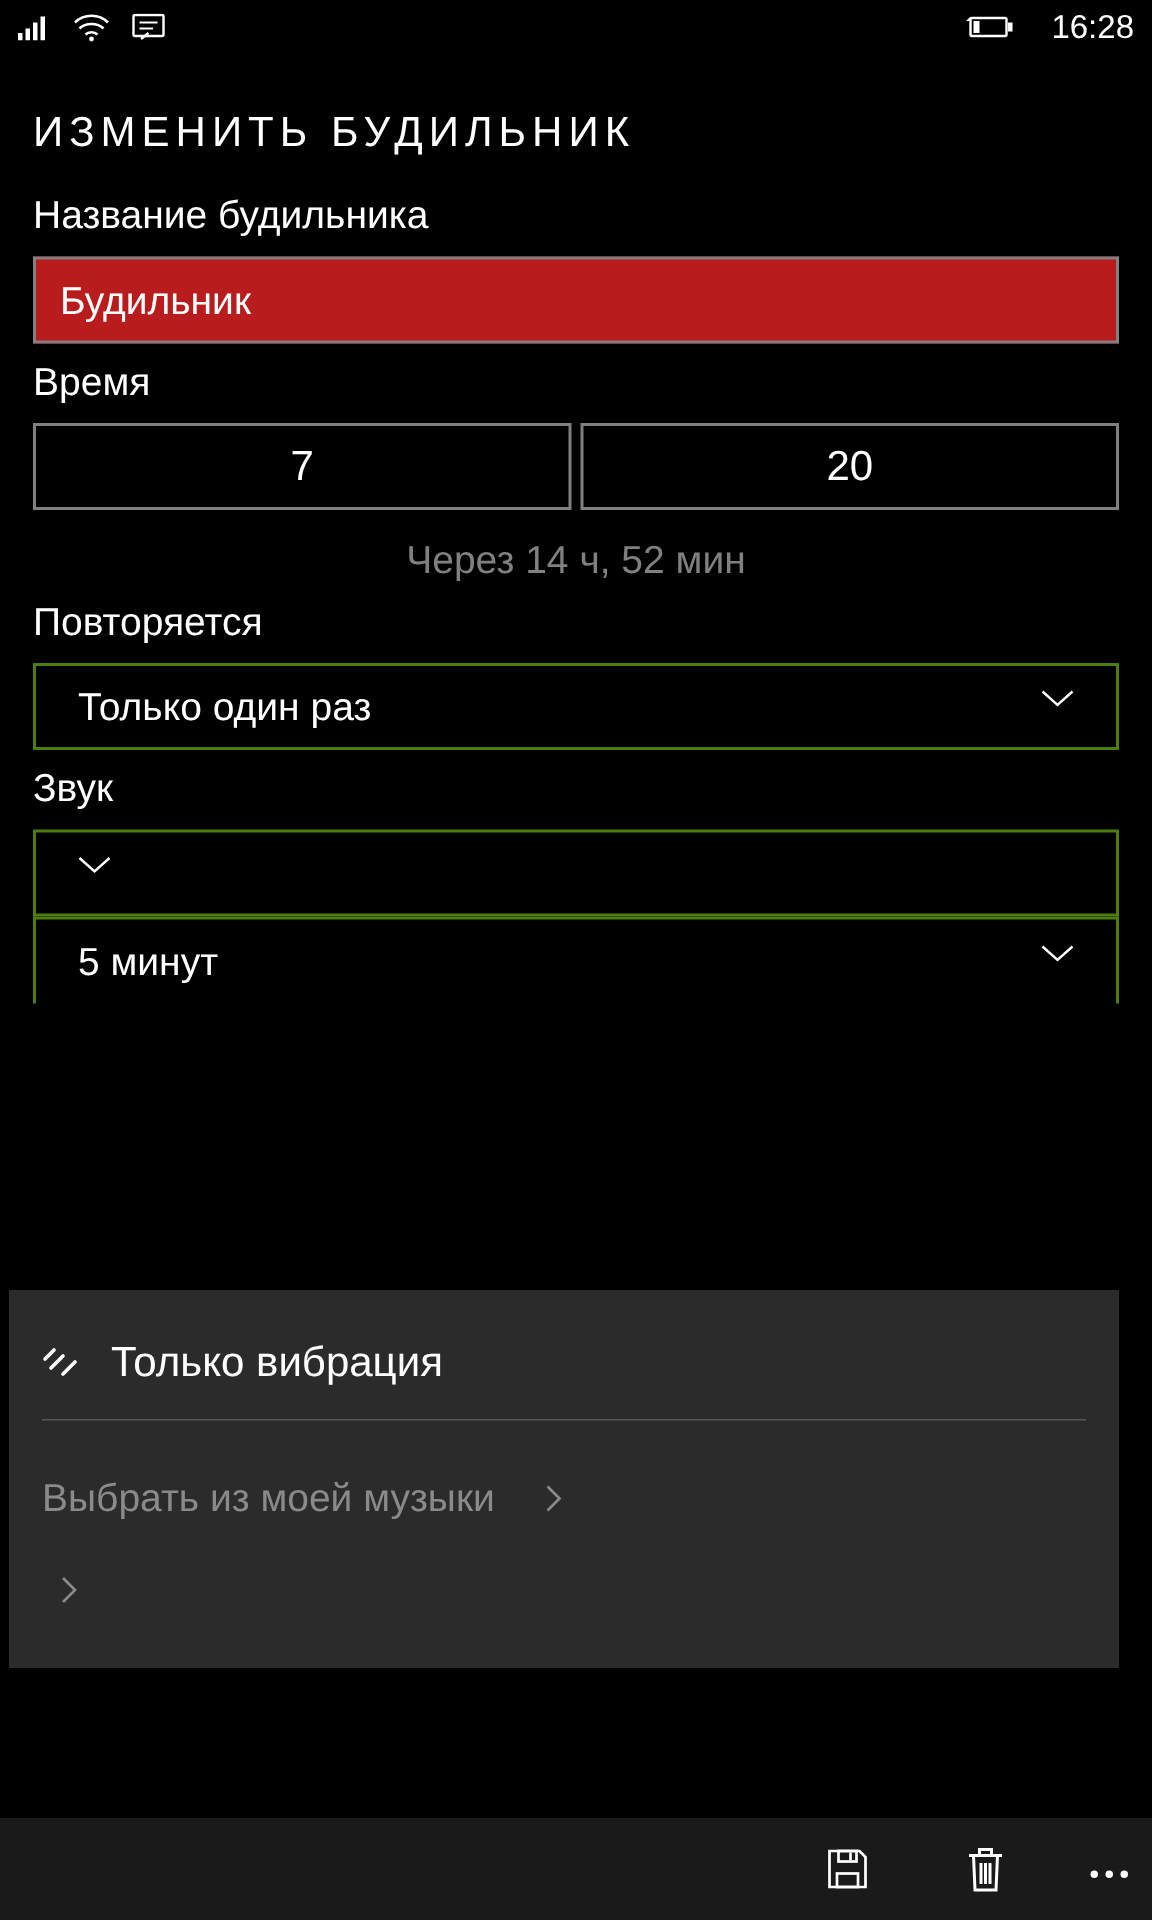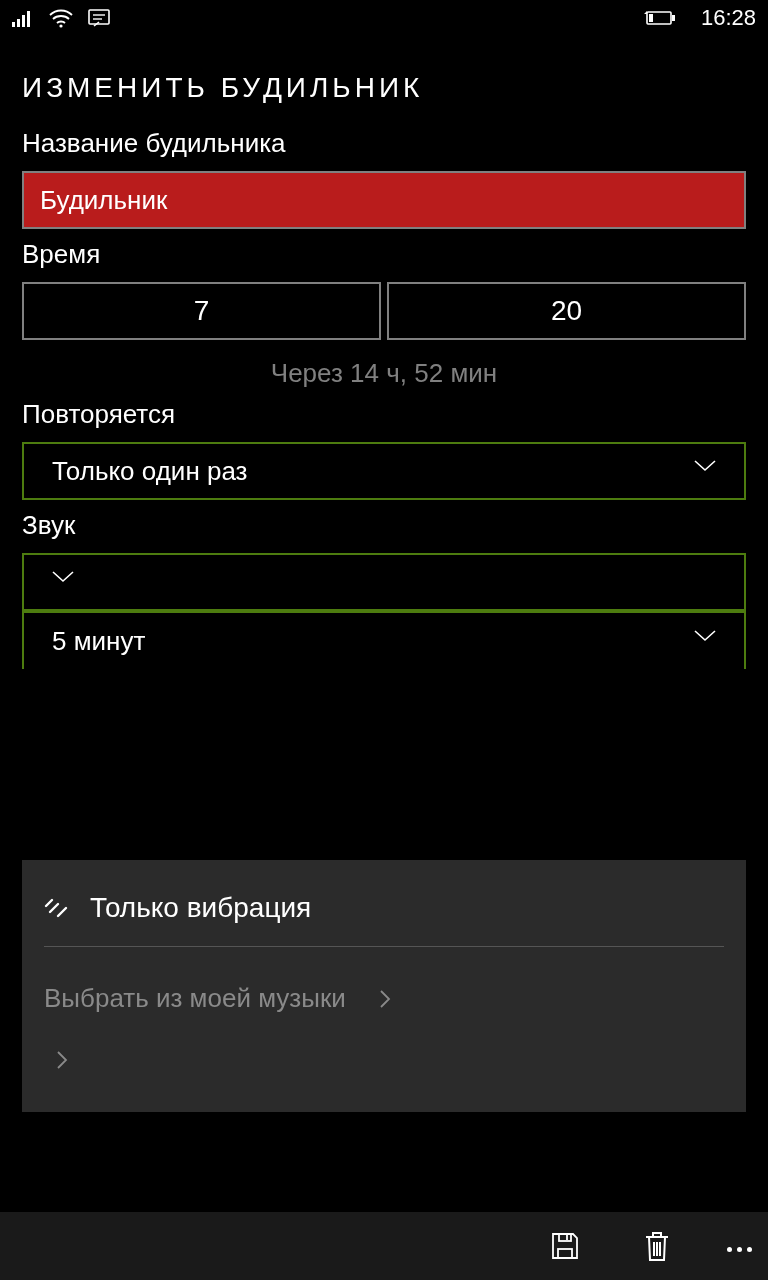--- a/index.html
+++ b/index.html
@@ -24,21 +24,21 @@
 
 .time-row { display: flex; gap: 6px; }
 .time-box { flex: 1; height: 58px; border: 2px solid #808080; background: #000; display: flex; align-items: center; justify-content: center; font-size: 28px; color: #fff; }
 .time-caption { text-align: center; color: #808080; font-size: 26px; margin-top: 18px; margin-bottom: 4px; }
 
 .select-box { width: 100%; height: 58px; border: 2px solid #4d7c0f; background: #000; display: flex; align-items: center; justify-content: space-between; padding: 0 28px; font-size: 26px; color: #fff; }
 .chevron-down { width: 22px; height: 22px; }
 .chevron-down svg { width: 22px; height: 12px; display: block; }
 
 
-.overlay-panel { position: absolute; left: 22px; right: 22px; top: 860px; background: #2b2b2b; padding: 18px 0 24px; }
+.overlay-panel { position: absolute; left: 6px; right: 22px; top: 860px; background: #2b2b2b; padding: 18px 0 24px; }
 .panel-item { display: flex; align-items: center; padding: 14px 22px; font-size: 28px; color: #fff; gap: 18px; }
 .panel-item.primary { color: #fff; }
 .panel-divider { height: 1px; background: #555; margin: 8px 22px 18px; }
 .panel-item.secondary { color: #8a8a8a; font-size: 26px; padding: 18px 22px; gap: 21px; }
 .ch-right { margin-left: 12px; display: inline-flex; }
 .ch-right svg { width: 12px; height: 20px; display: block; }
 
 
 .app-bar { position: absolute; left: 0; right: 0; bottom: 0; height: 68px; background: #1a1a1a; display: flex; align-items: center; justify-content: flex-end; padding: 0 16px; gap: 48px; }
 .app-bar .btn { width: 44px; height: 44px; display: flex; align-items: center; justify-content: center; }

